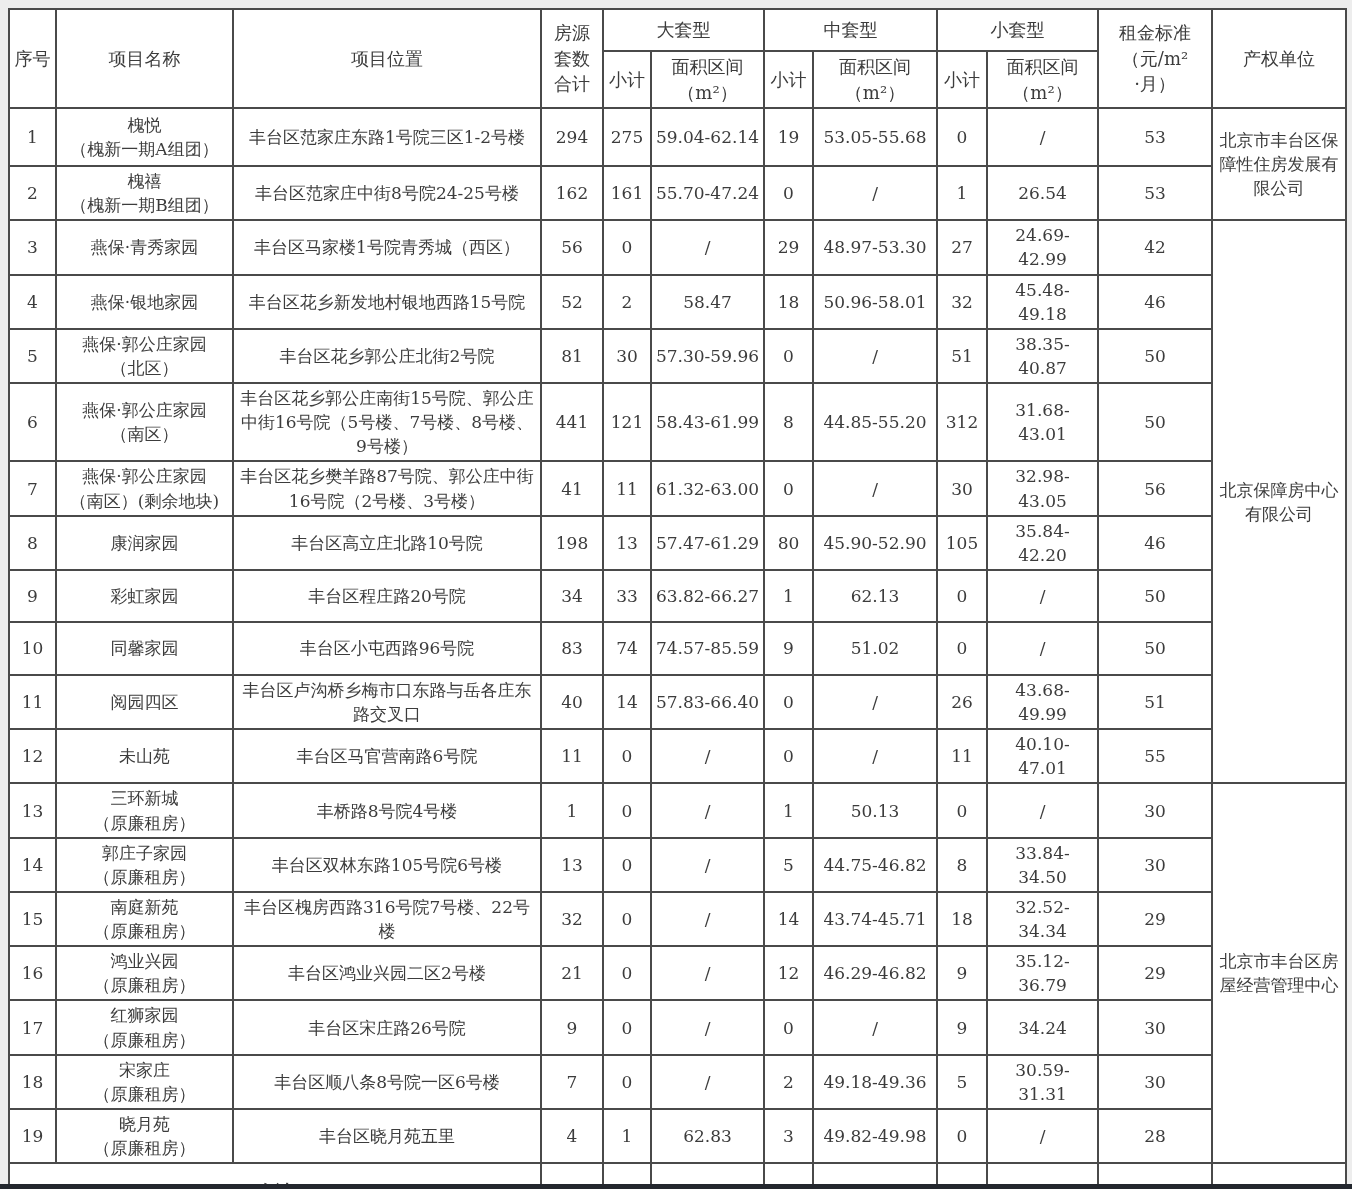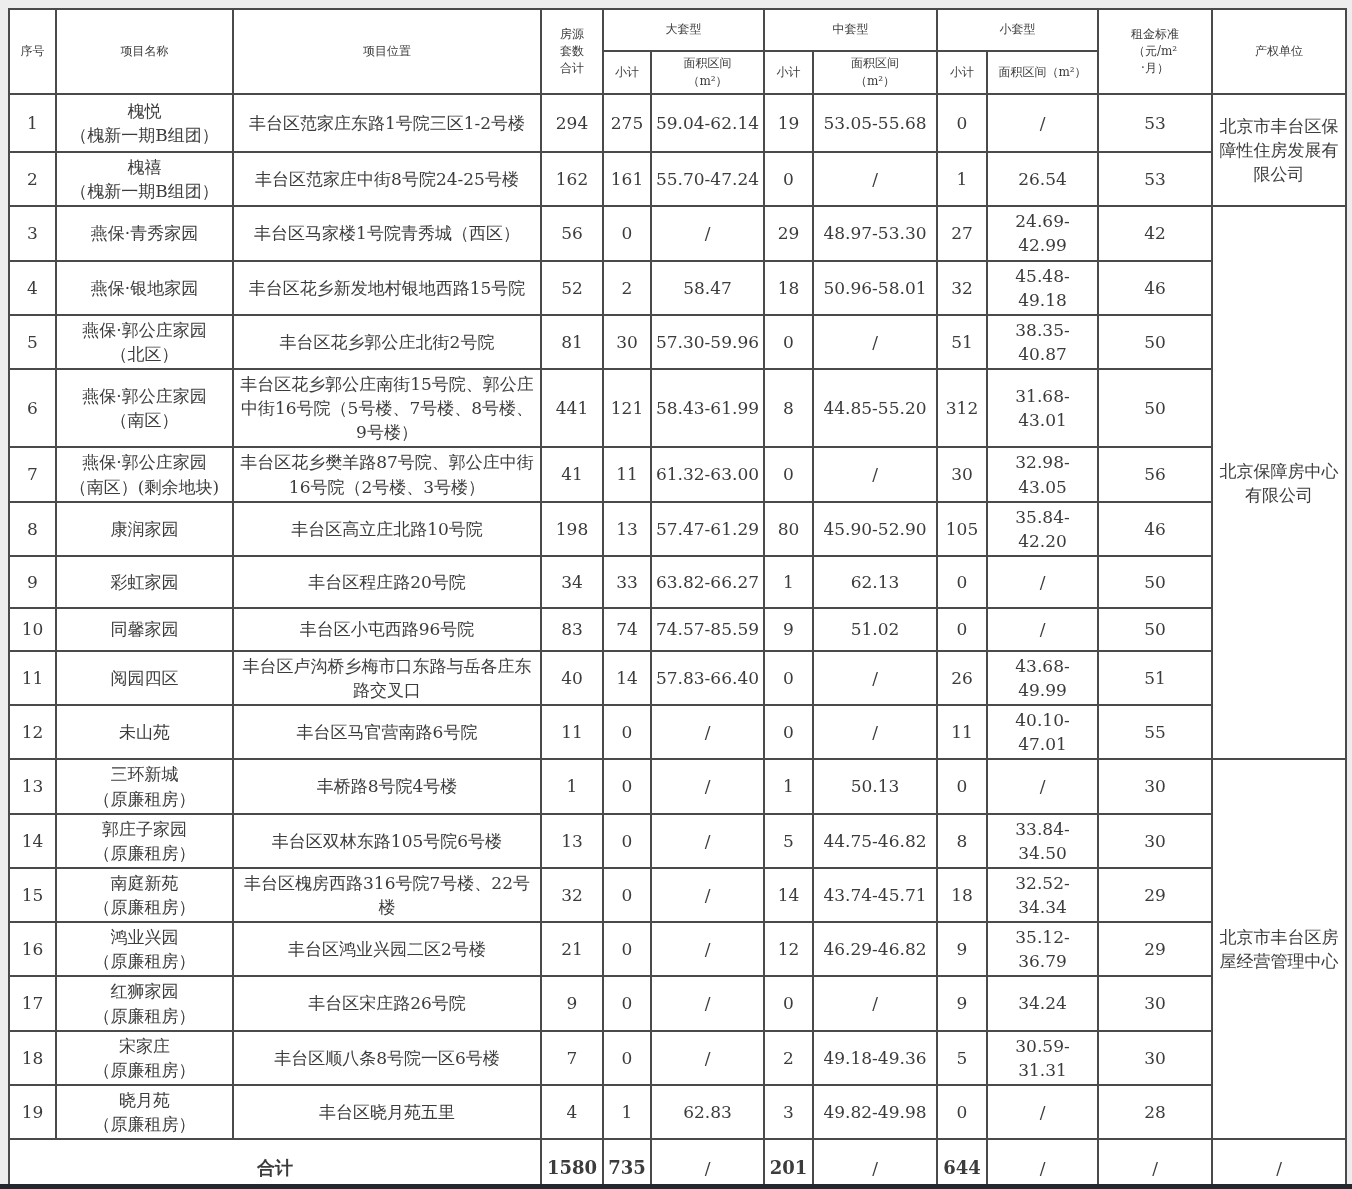--- a/index.html
+++ b/index.html
@@ -34,21 +34,21 @@
     text-align: center;
     vertical-align: middle;
     white-space: pre-line;
     padding: 2px 3px;
     font-size: 17px;
     line-height: 1.42;
     font-weight: normal;
     overflow: hidden;
   }
   table.housing th {
-    font-size: 12px;
+    font-size: 18px;
     margin-top: 8px;
   }
   td.owner-cell {
     font-size: 17px;
     line-height: 1.55;
   }
   tr.total-row td.total-num,
   tr.total-row td.total-label {
     font-weight: bold;
     font-size: 18px;
@@ -105,21 +105,21 @@
           <th>面积区间
 （m²）</th>
           <th>小计</th>
           <th>面积区间（m²）</th>
         </tr>
       </thead>
       <tbody>
           <tr style="height: 58px;">
             <td>1</td>
             <td>槐悦
-（槐新一期B组团）</td>
+（槐新一期A组团）</td>
             <td>丰台区范家庄东路1号院三区1-2号楼</td>
             <td>294</td>
             <td>275</td>
             <td>59.04-62.14</td>
             <td>19</td>
             <td>53.05-55.68</td>
             <td>0</td>
             <td>/</td>
             <td>53</td>
             <td class="owner-cell" rowspan="2">北京市丰台区保障性住房发展有限公司</td>
@@ -227,21 +227,21 @@
             <td>丰台区程庄路20号院</td>
             <td>34</td>
             <td>33</td>
             <td>63.82-66.27</td>
             <td>1</td>
             <td>62.13</td>
             <td>0</td>
             <td>/</td>
             <td>50</td>
           </tr>
-          <tr style="height: 43px;">
+          <tr style="height: 53px;">
             <td>10</td>
             <td>同馨家园</td>
             <td>丰台区小屯西路96号院</td>
             <td>83</td>
             <td>74</td>
             <td>74.57-85.59</td>
             <td>9</td>
             <td>51.02</td>
             <td>0</td>
             <td>/</td>

